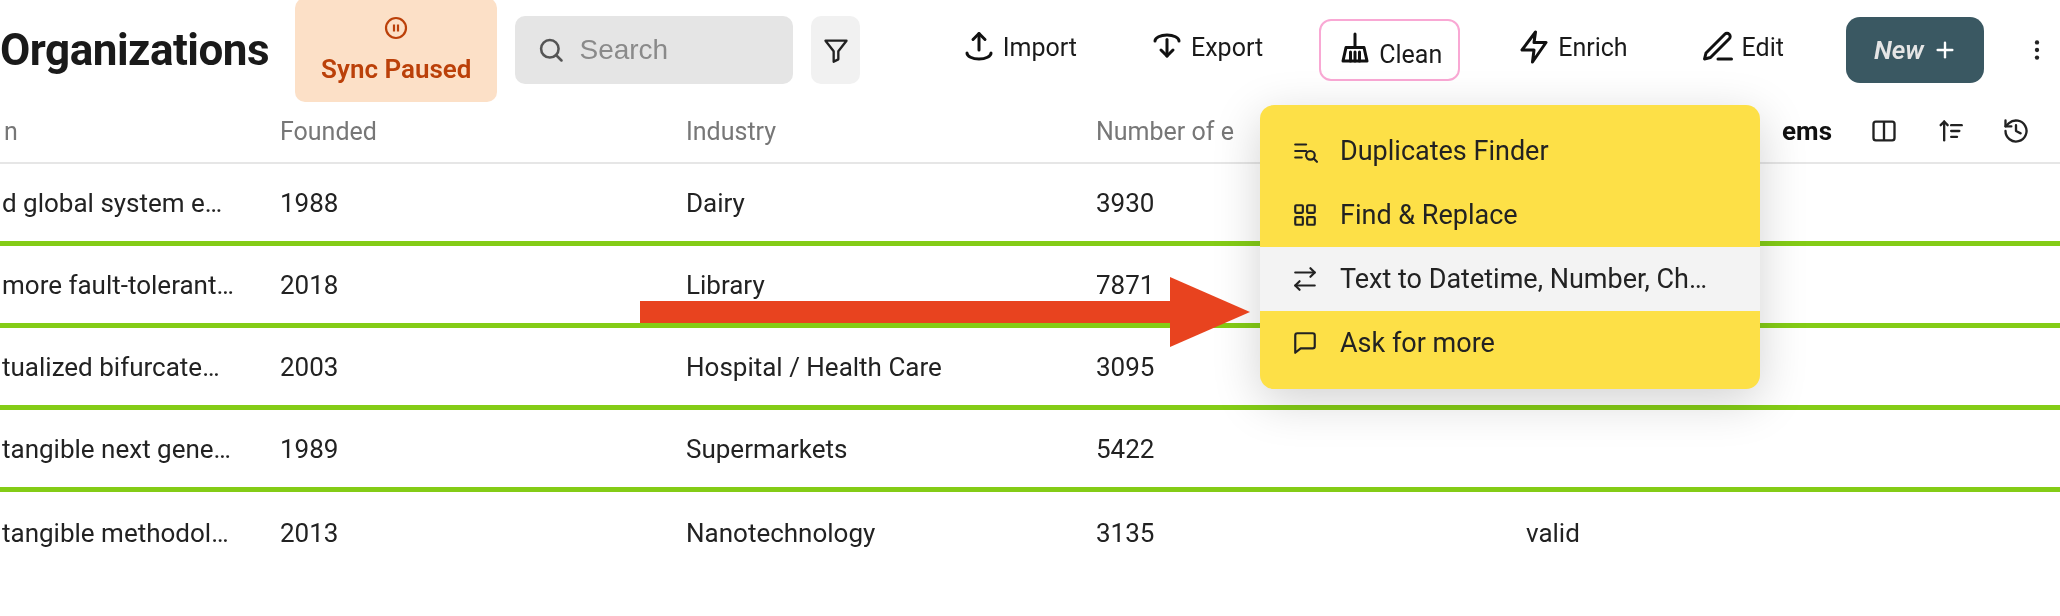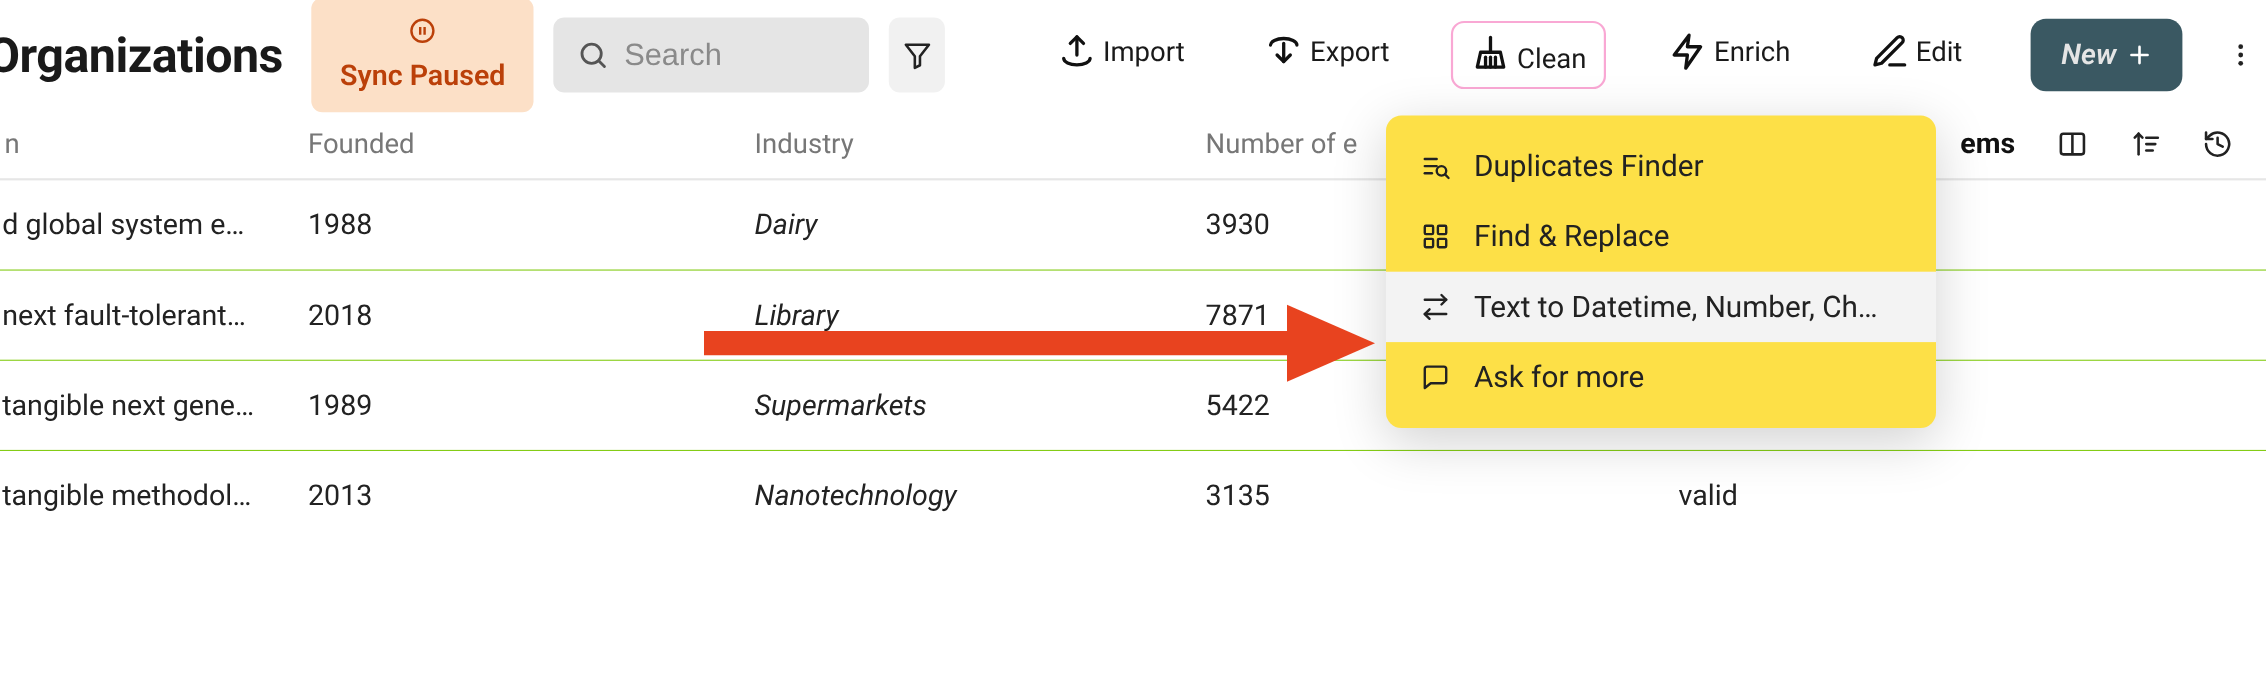--- a/index.html
+++ b/index.html
@@ -10,21 +10,21 @@
     width: 2060px;
     height: 616px;
     overflow: hidden;
   }
 
   
   .toolbar {
     display: flex;
     align-items: center;
     gap: 18px;
-    padding: 14px 0 14px 0;
+    padding: 14px 0 14px 12px;
     height: 100px;
   }
   .title {
     font-size: 44px;
     font-weight: 700;
     letter-spacing: -0.5px;
     white-space: nowrap;
     margin-right: 8px;
     margin-left: -12px;
   }
@@ -143,34 +143,34 @@
     display: flex;
     gap: 38px;
     align-items: center;
   }
   .items-label { font-weight: 700; color: #111; font-size: 26px; }
 
   
   .trow {
     display: flex;
     align-items: center;
-    border-bottom: 1px solid #84cc16;
+    border-bottom: 5px solid #84cc16;
     height: 82px;
     font-size: 26px;
     color: #222;
     position: relative;
   }
   .truncate {
     white-space: nowrap;
     overflow: hidden;
     text-overflow: ellipsis;
   }
   .cell-desc { width: 280px; padding-right: 22px; padding-left: 2px;}
   .cell-founded { width: 406px; }
-  .cell-industry { width: 410px; font-style: italic; }
+  .cell-industry { width: 410px; }
   .cell-emp { width: 430px; }
   .cell-extra { flex: 1; }
 
   
   .dropdown {
     position: absolute;
     top: 105px;
     left: 1260px;
     width: 500px;
     background: #fde047;
@@ -350,24 +350,31 @@
 
 <div id="rows">
     <div class="trow">
       <div class="cell-desc truncate">d global system e…</div>
       <div class="cell-founded">1988</div>
       <div class="cell-industry">Dairy</div>
       <div class="cell-emp">3930</div>
       <div class="cell-extra"></div>
     </div>
     <div class="trow">
-      <div class="cell-desc truncate">next fault-tolerant…</div>
+      <div class="cell-desc truncate">more fault-tolerant…</div>
       <div class="cell-founded">2018</div>
       <div class="cell-industry">Library</div>
       <div class="cell-emp">7871</div>
+      <div class="cell-extra"></div>
+    </div>
+    <div class="trow">
+      <div class="cell-desc truncate">tualized bifurcate…</div>
+      <div class="cell-founded">2003</div>
+      <div class="cell-industry">Hospital / Health Care</div>
+      <div class="cell-emp">3095</div>
       <div class="cell-extra"></div>
     </div>
     <div class="trow">
       <div class="cell-desc truncate">tangible next gene…</div>
       <div class="cell-founded">1989</div>
       <div class="cell-industry">Supermarkets</div>
       <div class="cell-emp">5422</div>
       <div class="cell-extra"></div>
     </div>
     <div class="trow" style="border-bottom: none;">

